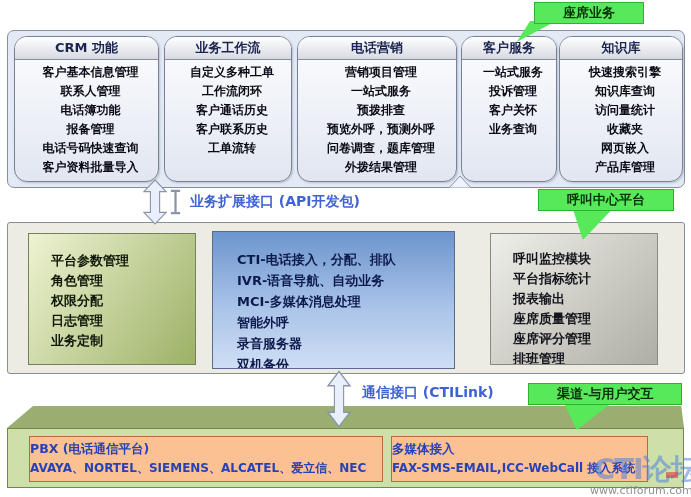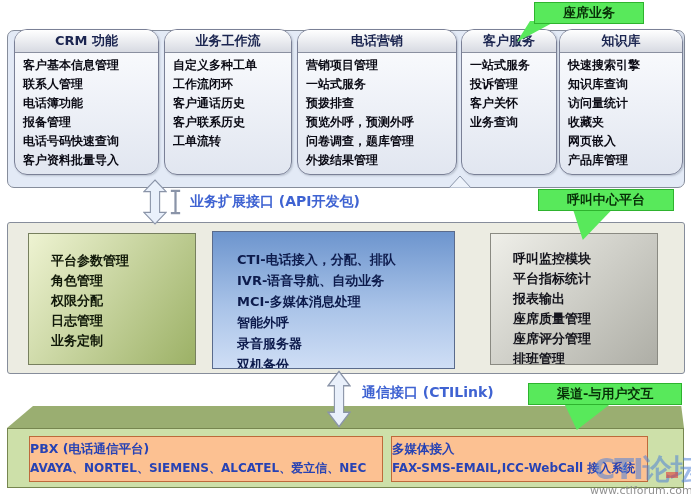--- a/index.html
+++ b/index.html
@@ -13,26 +13,26 @@
   .tail1{left:516px;top:21px;width:40px;height:21px;clip-path:polygon(2% 100%,35% 0,100% 0);}
   .tail2{left:566px;top:210px;width:48px;height:30px;clip-path:polygon(35% 100%,15% 0,95% 0);}
   .tail3{left:560px;top:404px;width:56px;height:26px;clip-path:polygon(30% 100%,8% 0,90% 0);}
   .co1{left:534px;top:2px;}
   .co2{left:538px;top:189px;}
   .co3{left:528px;top:383px;}
 
   
   .top-container{position:absolute;left:7px;top:30px;width:676px;height:156px;
                  background:#e3eaf6;border:1px solid #868d9b;border-radius:7px;}
-  .func-box{position:absolute;height:144px;top:29px;border:1px solid #7a8096;border-radius:13px;
+  .func-box{position:absolute;height:144px;top:36px;border:1px solid #7a8096;border-radius:13px;
             background:linear-gradient(#fcfdff,#e1e6f0);overflow:hidden;
             box-shadow:1px 1px 2px rgba(60,70,90,.25);z-index:2;}
   .func-box .hd{height:22px;line-height:22px;text-align:center;font-size:13px;color:#1b2550;
                 background:linear-gradient(#ffffff,#d7dae2);border-bottom:1px solid #8a90a0;}
-  .func-box ul{margin:3px 0 0;padding:0 0 0 8px;list-style:none;}
+  .func-box ul{margin:3px 0 0;padding:0 0 0 8px;list-style:none;text-align:center;}
   .func-box li{font-size:12px;color:#0a0a14;line-height:19px;white-space:nowrap;}
   .b1{left:14px;width:143px;}
   .b2{left:164px;width:126px;}
   .b3{left:297px;width:158px;}
   .b4{left:461px;width:94px;}
   .b5{left:559px;width:122px;}
 
   
   .conn-label{position:absolute;font-size:14px;color:#3f63d2;white-space:nowrap;z-index:6;}
   .api-label{left:190px;top:193px;}

